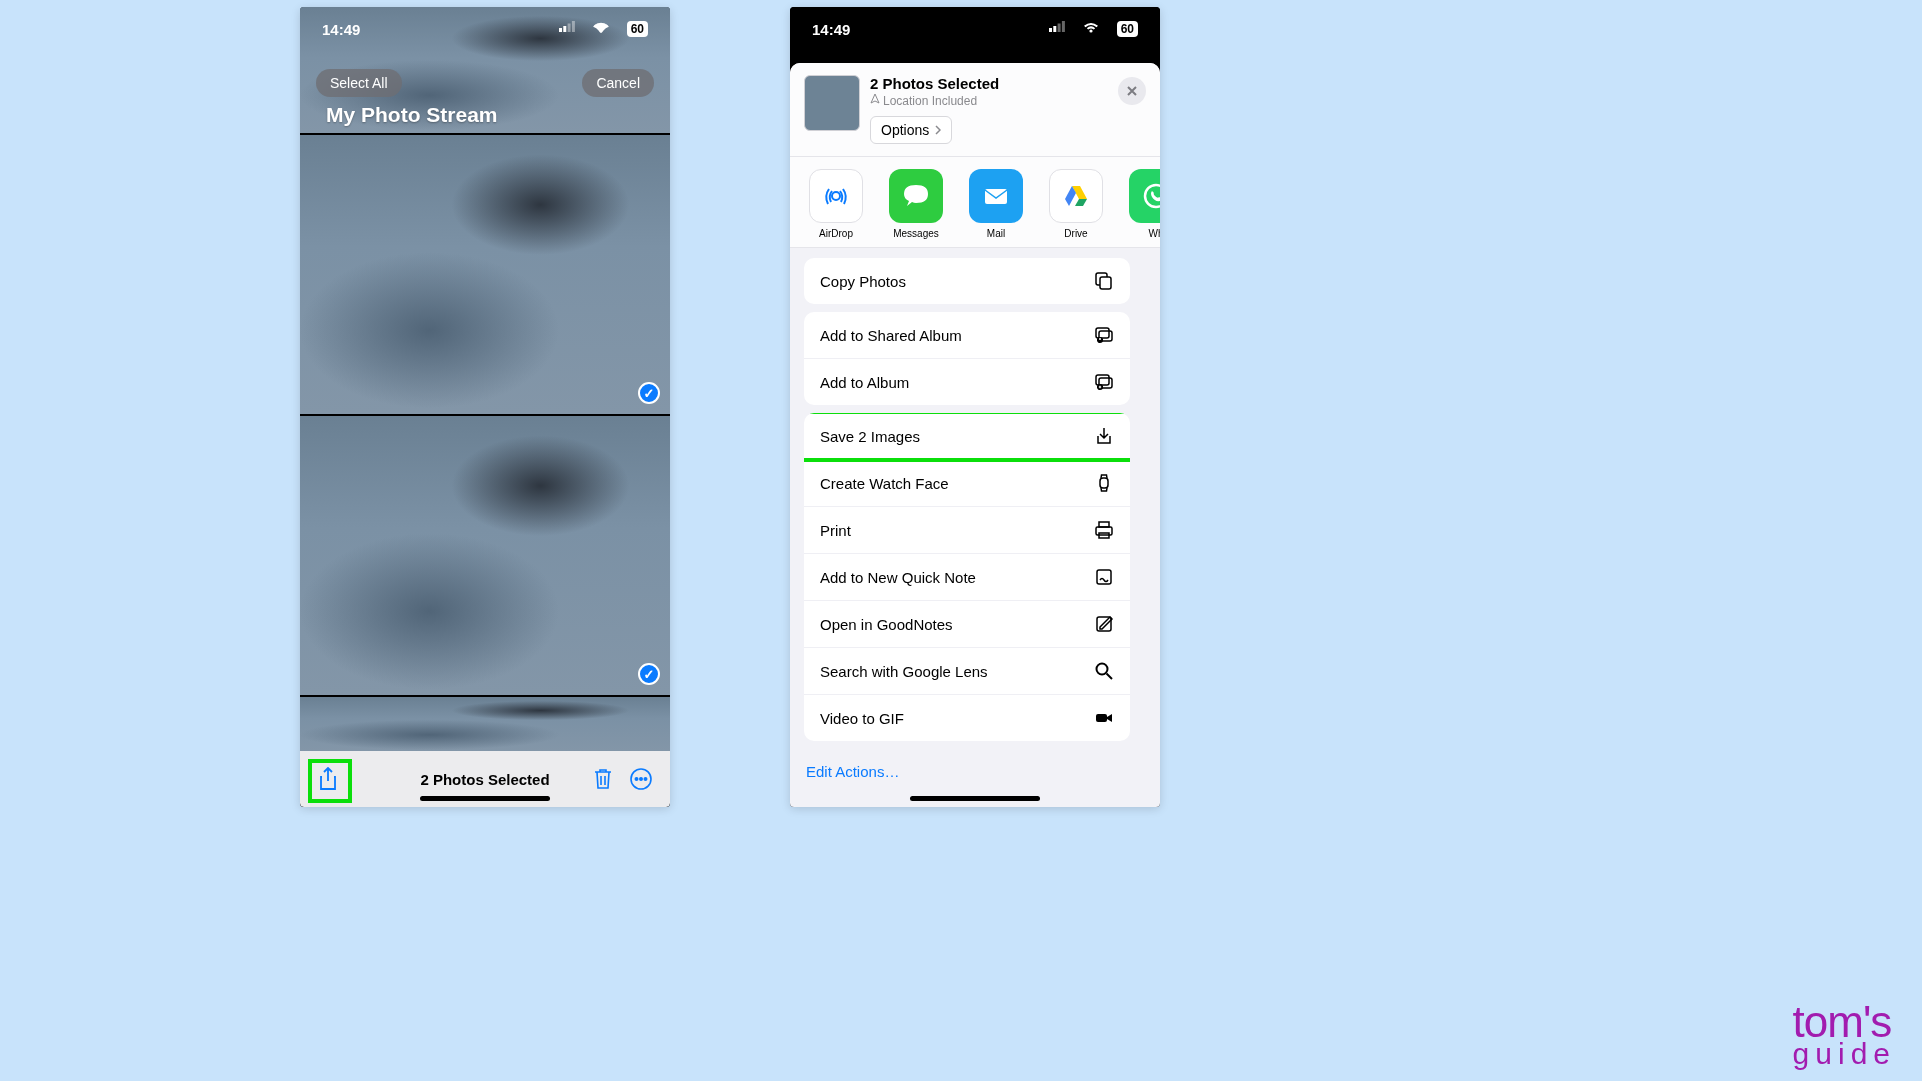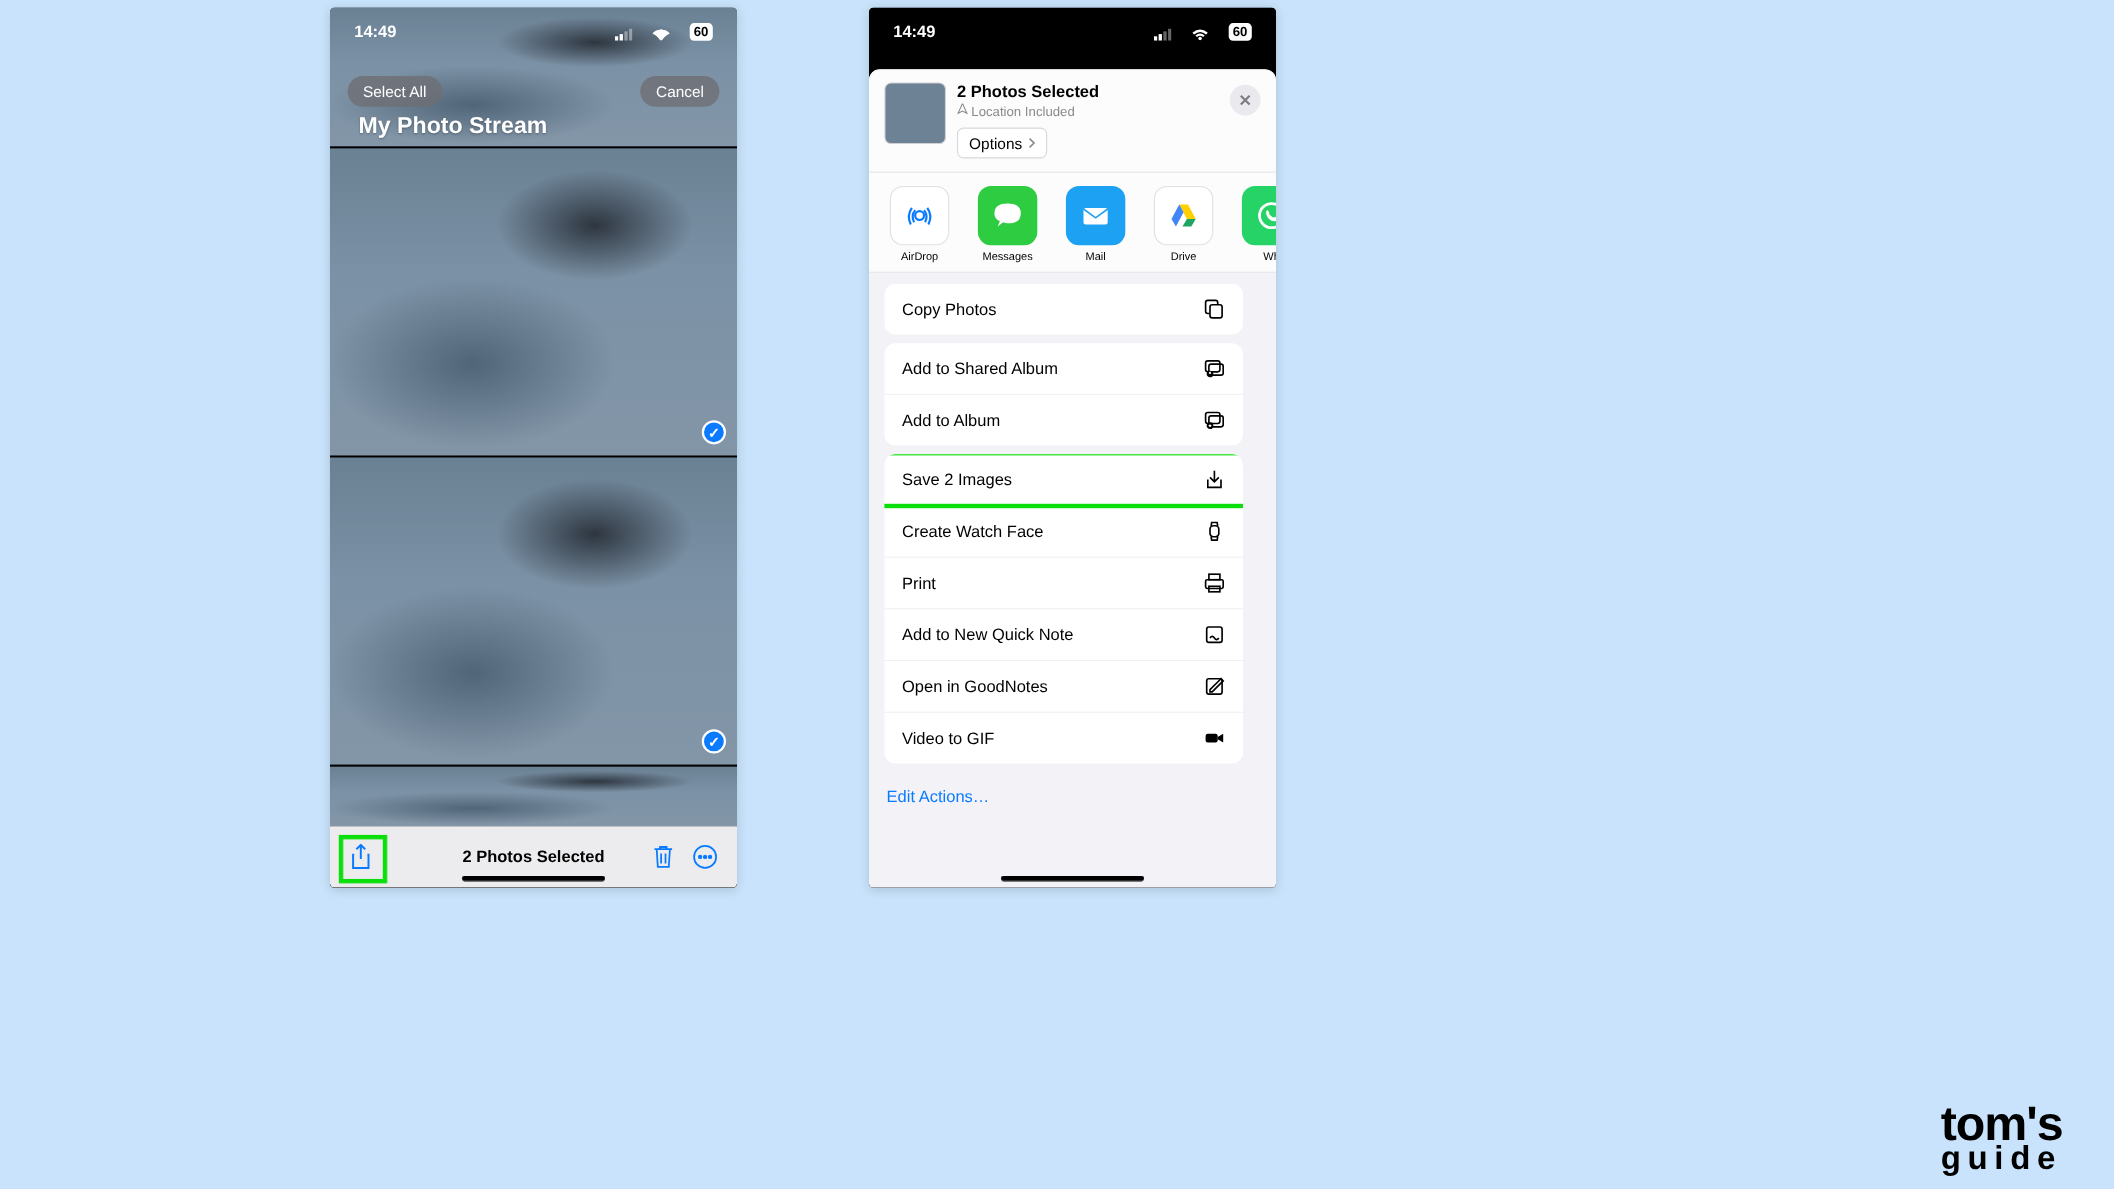--- a/index.html
+++ b/index.html
@@ -1,19 +1,19 @@
 <!DOCTYPE html>
 <html><head>
 <meta charset="utf-8">
 <style>
   * { margin:0; padding:0; box-sizing:border-box; -webkit-font-smoothing:antialiased; }
   body { width:1922px; height:1081px; background:#c8e3fb; font-family:-apple-system,BlinkMacSystemFont,"SF Pro Text","Helvetica Neue",sans-serif; position:relative; overflow:hidden; }
   .phone { position:absolute; width:370px; height:800px; border-radius:4px; overflow:hidden; box-shadow:0 2px 10px rgba(0,0,0,.15); background:#000; }
   .status-bar { height:44px; display:flex; justify-content:space-between; align-items:center; padding:0 22px; color:#fff; font-size:15px; font-weight:600; position:relative; z-index:5; }
-  .status-right { display:flex; align-items:flex-end; gap:18px; }
+  .status-right { display:flex; align-items:flex-start; gap:18px; }
   .battery { display:flex; align-items:center; gap:2px; font-size:12px; font-weight:600; background:#fff; color:#000; border-radius:4px; padding:1px 4px; }
   .home-bar { position:absolute; bottom:6px; left:50%; transform:translateX(-50%); width:130px; height:5px; background:#000; border-radius:3px; z-index:10; }
 
   
   #phone1 { left:300px; top:7px; }
   .photo-bg { position:absolute; inset:0; background:linear-gradient(180deg,#6a8093 0%,#7b91a5 40%,#8396a8 100%); }
   .photo-bg::before { content:""; position:absolute; inset:0; background:
       radial-gradient(ellipse 40% 30% at 65% 25%,#2e3640 0%,transparent 60%),
       radial-gradient(ellipse 50% 40% at 35% 70%,#516578 0%,transparent 70%); }
   .top-buttons { position:absolute; top:62px; left:0; right:0; display:flex; justify-content:space-between; padding:0 16px; z-index:4; }
@@ -41,21 +41,21 @@
   .app-item { display:flex; flex-direction:column; align-items:center; gap:5px; width:60px; flex-shrink:0; }
   .app-icon { width:54px; height:54px; border-radius:12px; display:flex; align-items:center; justify-content:center; font-size:28px; color:#fff; }
   .app-label { font-size:10px; color:#000; text-align:center; }
   .action-list { padding:10px 30px 0 14px; }
   .action-group { background:#fff; border-radius:10px; margin-bottom:8px; overflow:hidden; }
   .action-row { display:flex; align-items:center; justify-content:space-between; padding:13px 16px; font-size:15px; color:#000; border-bottom:1px solid #efeff4; position:relative; }
   .action-row:last-child { border-bottom:none; }
   .action-icon { width:20px; color:#1c1c1e; display:flex; align-items:center; justify-content:center; }
   .edit-link { padding:14px 16px; color:#0a7bff; font-size:15px; }
 
-  .brand { position:absolute; right:47px; bottom:10px; color:#000000; font-weight:700; }
+  .brand { position:absolute; right:26px; bottom:10px; color:#a21caf; font-weight:400; }
   .brand .t1 { font-size:44px; letter-spacing:-1px; }
   .brand .t2 { font-size:30px; letter-spacing:6px; margin-top:-10px; }
 
   svg { display:block; }
 </style>
 </head>
 <body>
 
 <div class="phone" id="phone1">
   <div class="photo-grid">
@@ -308,20 +308,29 @@
           <div class="action-row">
             <span>Open in GoodNotes</span>
             <span class="action-icon">
               <svg width="20" height="20" viewBox="0 0 20 20" fill="none" stroke="#000" stroke-width="1.5">
                 <rect x="3" y="3" width="14" height="14" rx="2"></rect>
                 <path d="M13 6 L16 3 L18 5 L15 8 M13 6 L6 13 L6 15 L8 15 L15 8"></path>
               </svg>
             </span>
           </div>
           <div class="action-row">
+            <span>Search with Google Lens</span>
+            <span class="action-icon">
+              <svg width="20" height="20" viewBox="0 0 20 20" fill="none" stroke="#000" stroke-width="2">
+                <circle cx="8" cy="8" r="5.5"></circle>
+                <path d="M12.5 12.5 L18 18"></path>
+              </svg>
+            </span>
+          </div>
+          <div class="action-row">
             <span>Video to GIF</span>
             <span class="action-icon">
               <svg width="20" height="20" viewBox="0 0 20 20" fill="#000">
                 <rect x="2" y="6" width="11" height="8" rx="2"></rect>
                 <path d="M13 9 L18 6 V14 L13 11 Z"></path>
               </svg>
             </span>
           </div>
         </div>
       </div>

